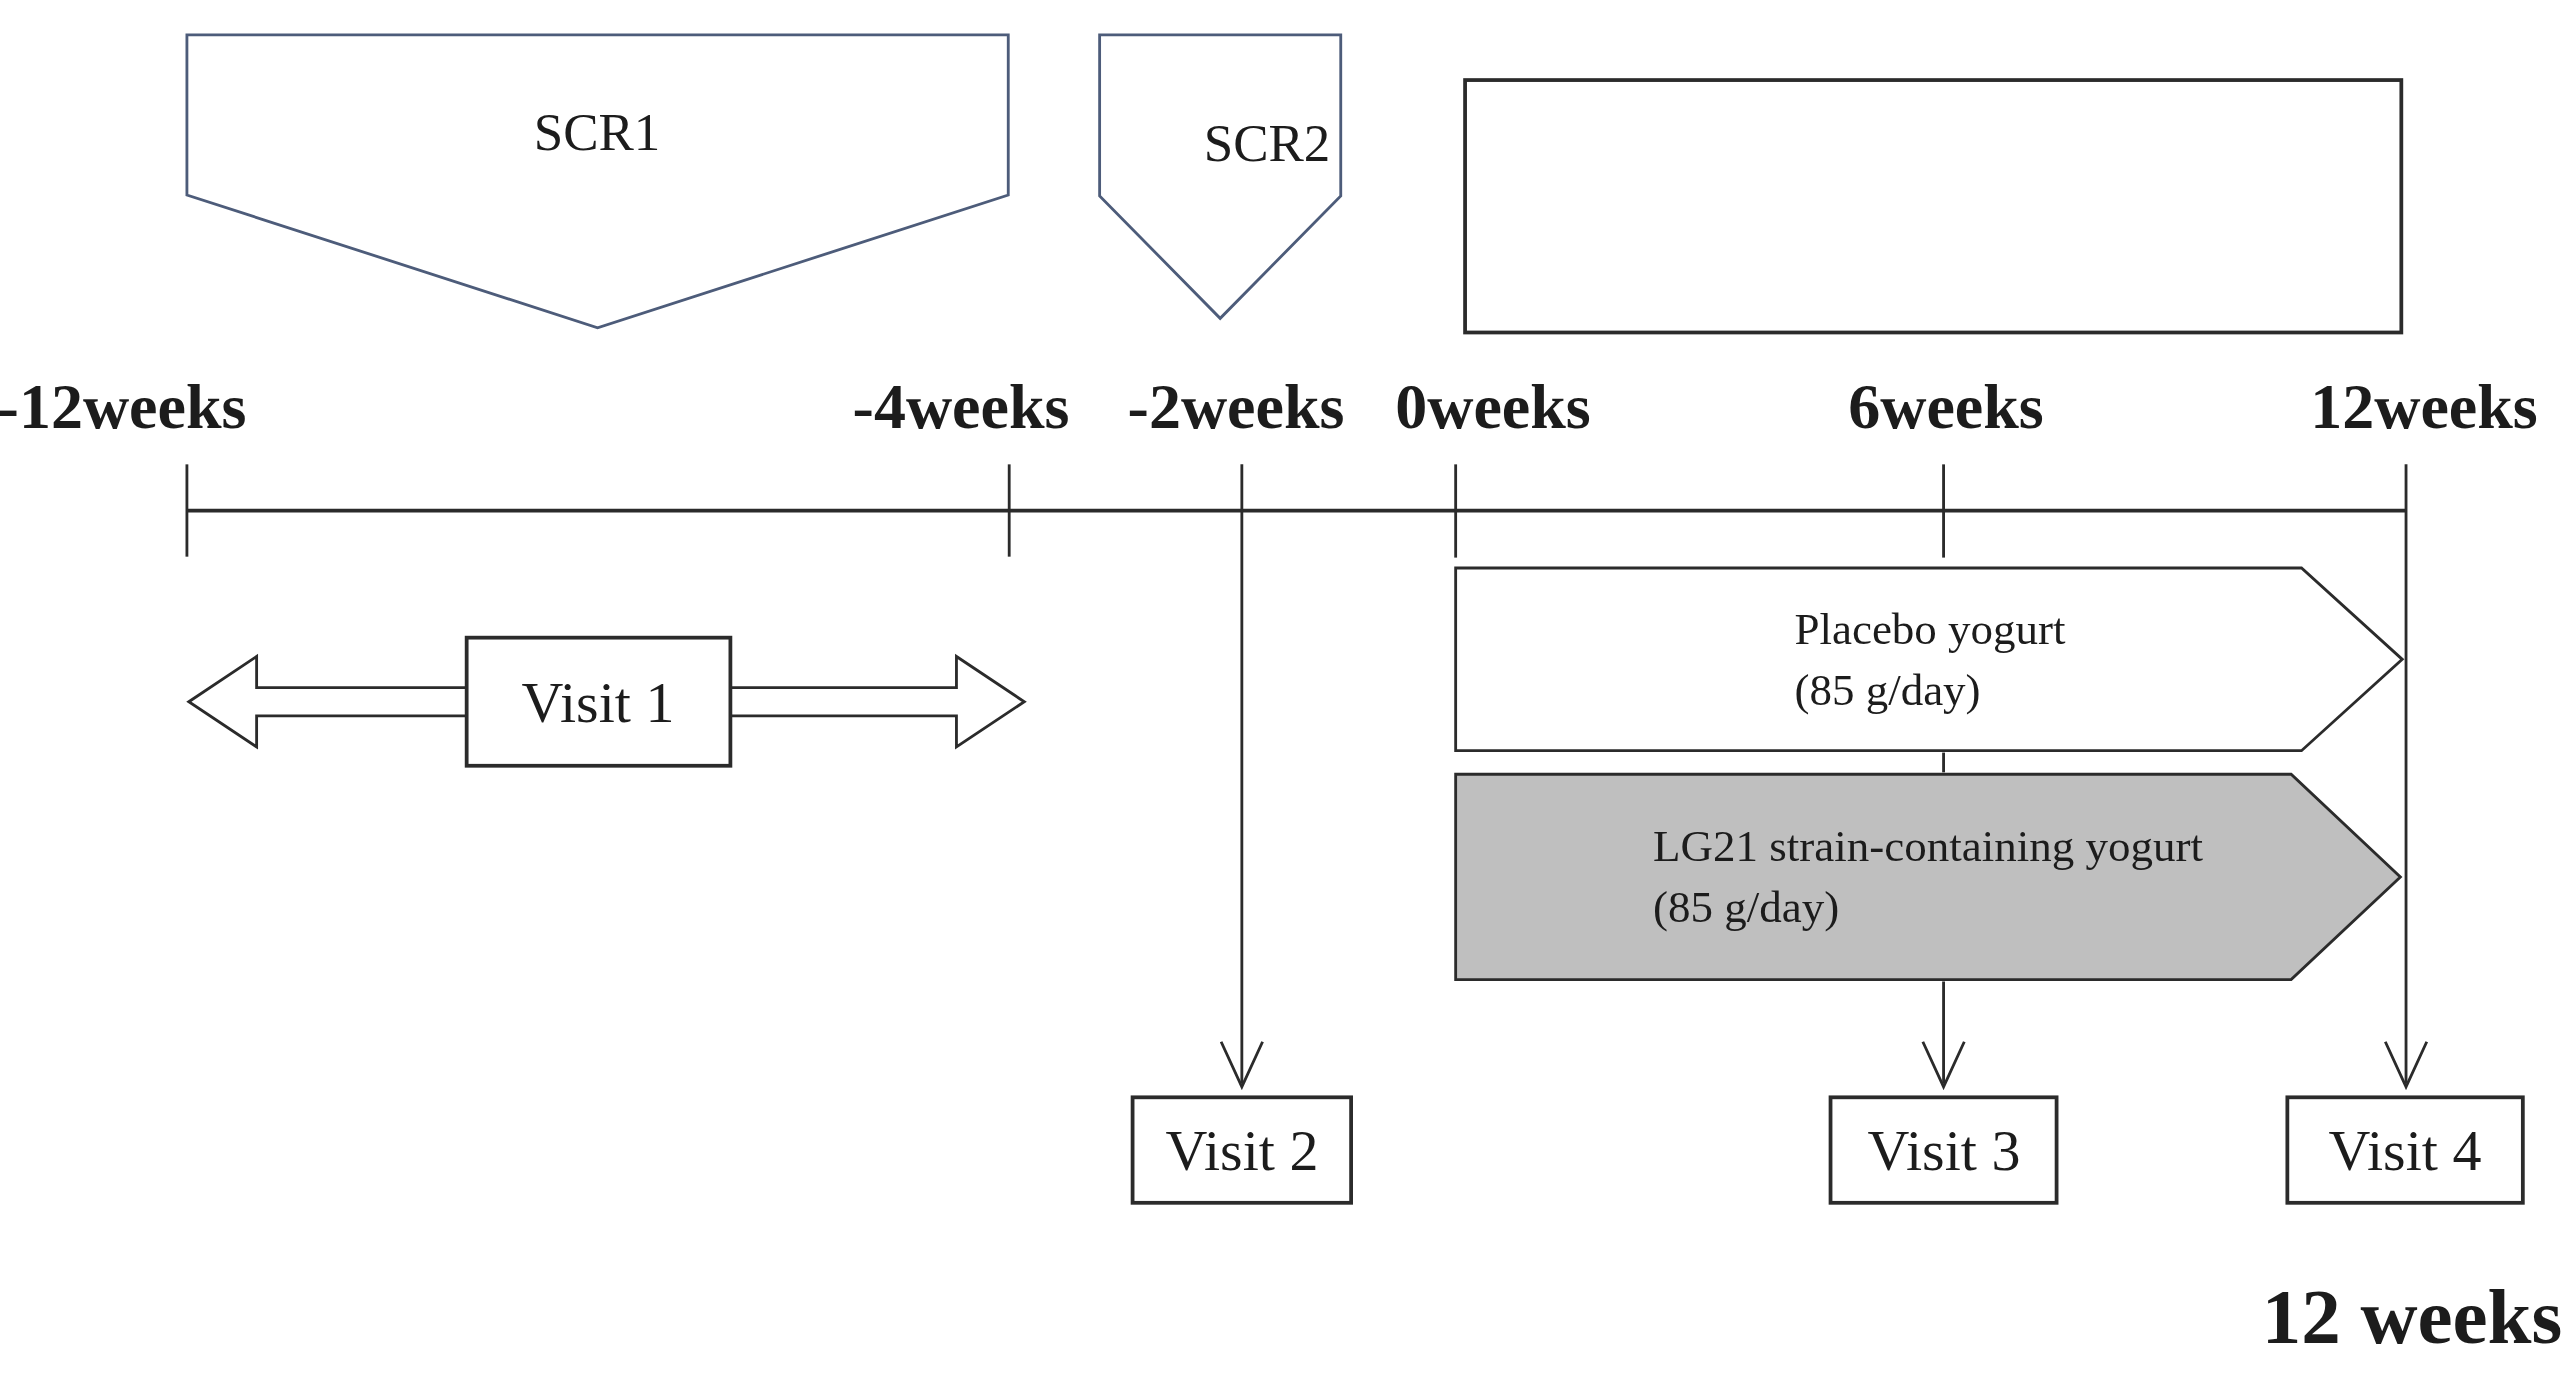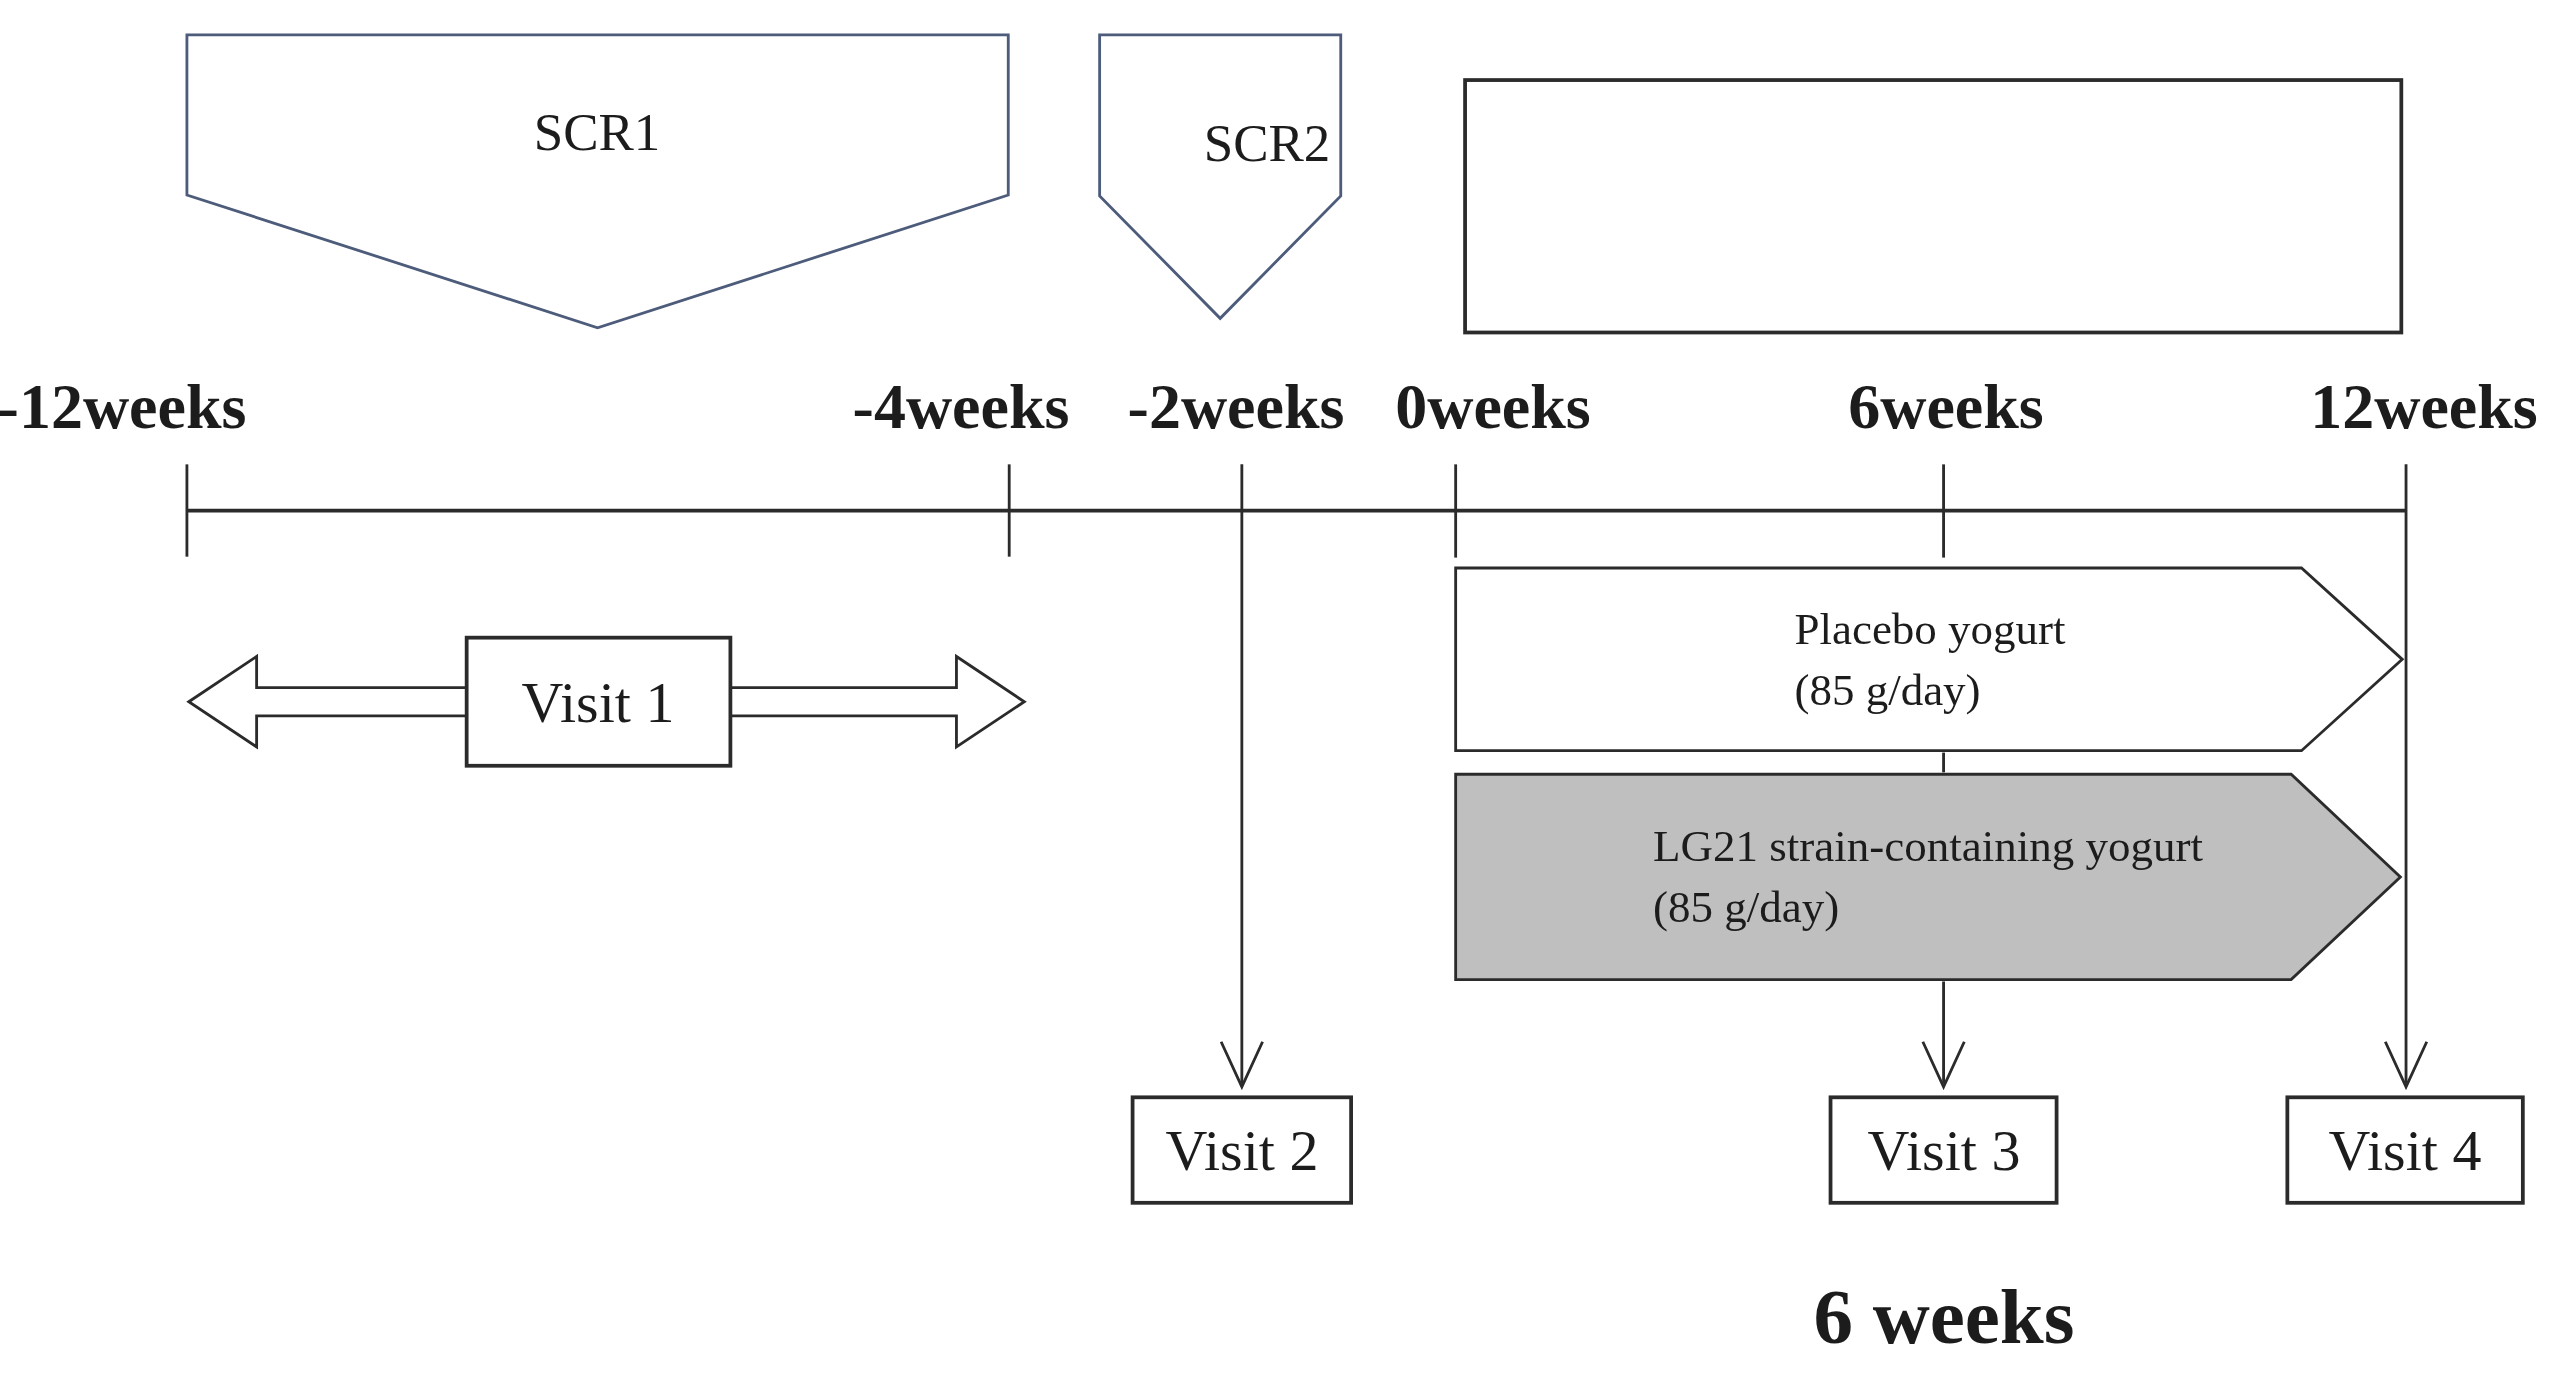--- a/index.html
+++ b/index.html
@@ -98,16 +98,16 @@
 
   <div class="lbl lbl-arm" style="left:1930px;top:660px;">
     <div>Placebo yogurt</div>
     <div>(85 g/day)</div>
   </div>
   <div class="lbl lbl-arm" style="left:1928px;top:877px;">
     <div>LG21 strain-containing yogurt</div>
     <div>(85 g/day)</div>
   </div>
 
-  <div class="lbl lbl-bottom" style="left:1944px;top:1317px;">6 weeks</div>
+  <div class="lbl lbl-bottom" style="left:2412px;top:1317px;">12 weeks</div>
 
 </div>
 
 
 </body></html>

